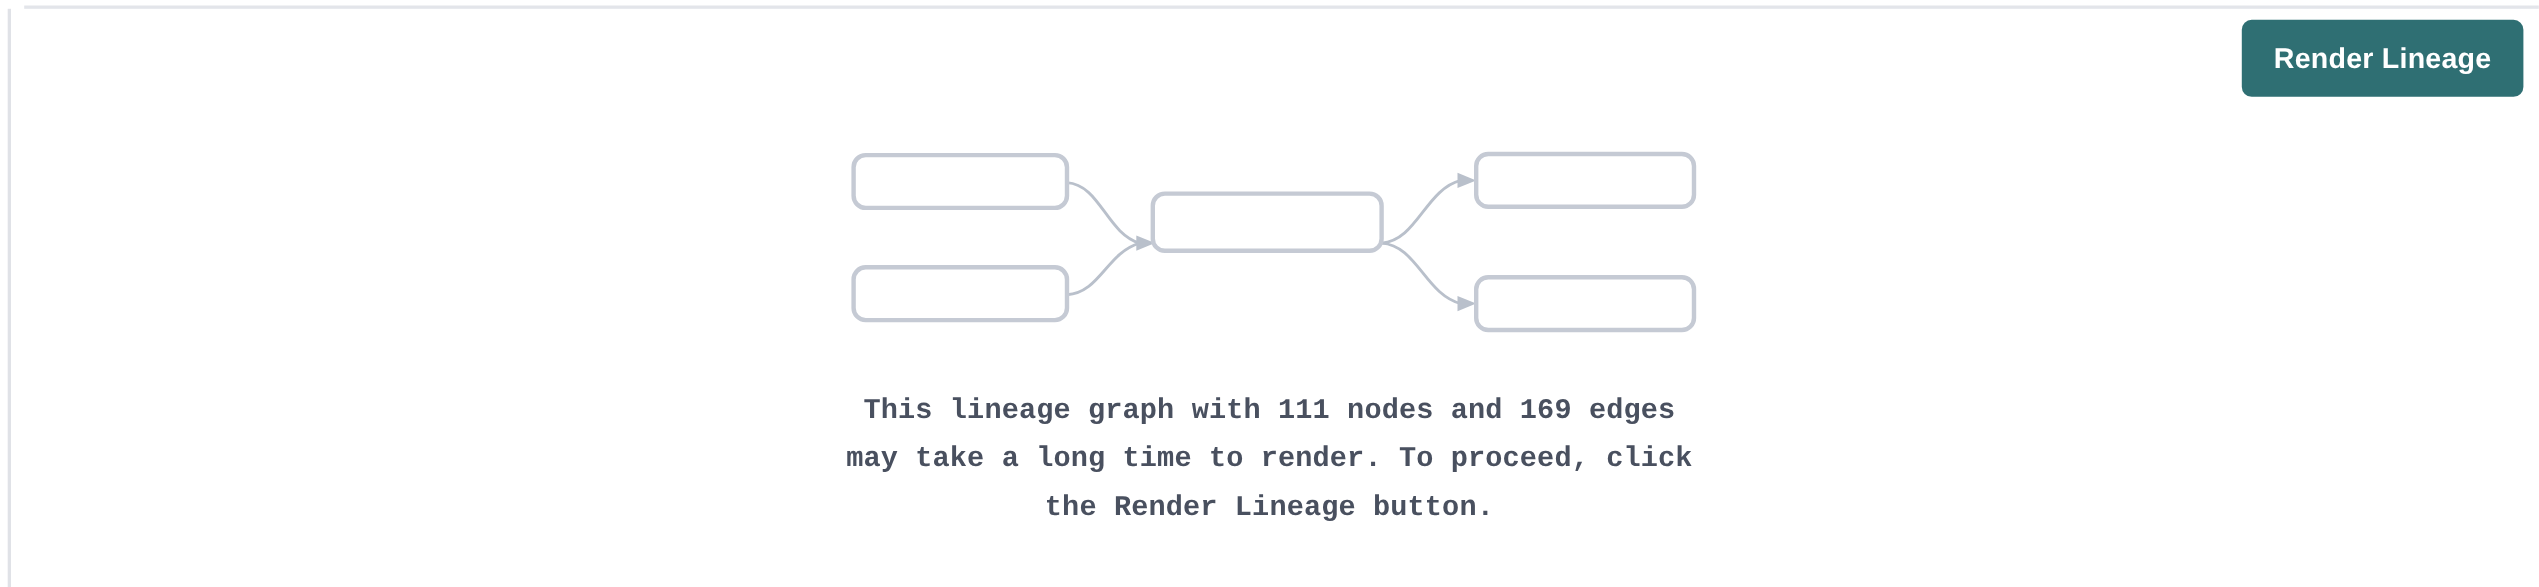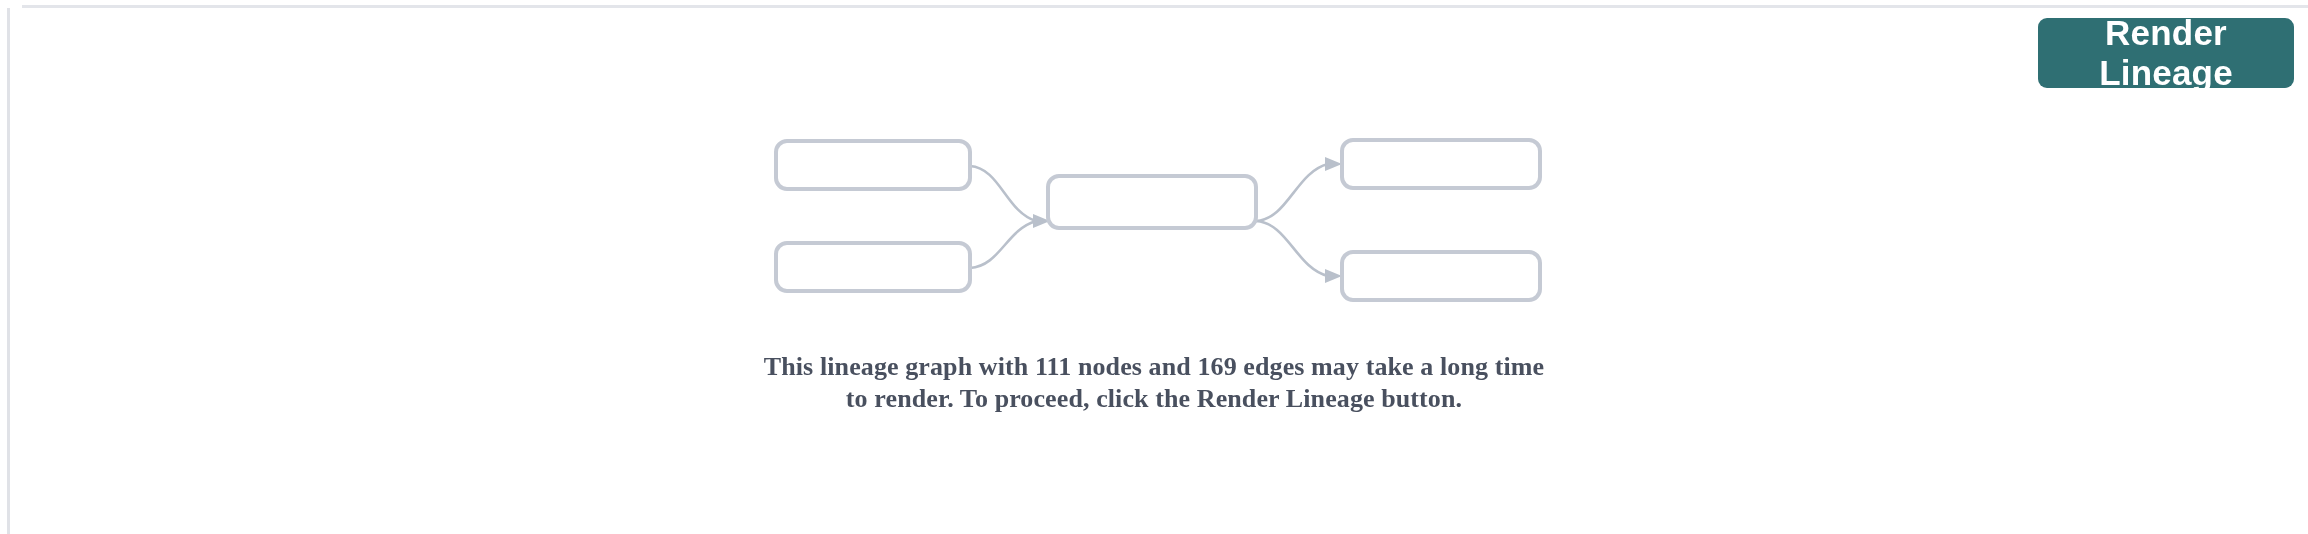--- a/index.html
+++ b/index.html
@@ -46,21 +46,21 @@
     position: absolute;
     left: 2038px;
     top: 18px;
     width: 256px;
     height: 70px;
     background: #2f6f73;
     color: #ffffff;
     border: none;
     border-radius: 9px;
     font-family: "Liberation Sans", sans-serif;
-    font-size: 35px;
+    font-size: 26px;
     font-weight: bold;
     letter-spacing: 0.2px;
     cursor: pointer;
     display: flex;
     align-items: center;
     justify-content: center;
     padding: 0;
   }
 
   
@@ -92,24 +92,24 @@
   }
 
   
   .message {
     position: absolute;
     left: 754px;
     top: 325px;
     width: 800px;
     text-align: center;
     color: #49505f;
-    font-family: Liberation Serif, serif;
+    font-family: Liberation Mono, monospace;
     font-size: 26px;
     font-weight: bold;
-    line-height: 32px;
+    line-height: 44px;
     letter-spacing: 0.1px;
   }
 </style>
 </head>
 <body>
 
 <div class="viewport">
 
   <div class="top-rule"></div>
   <div class="left-rule"></div>

